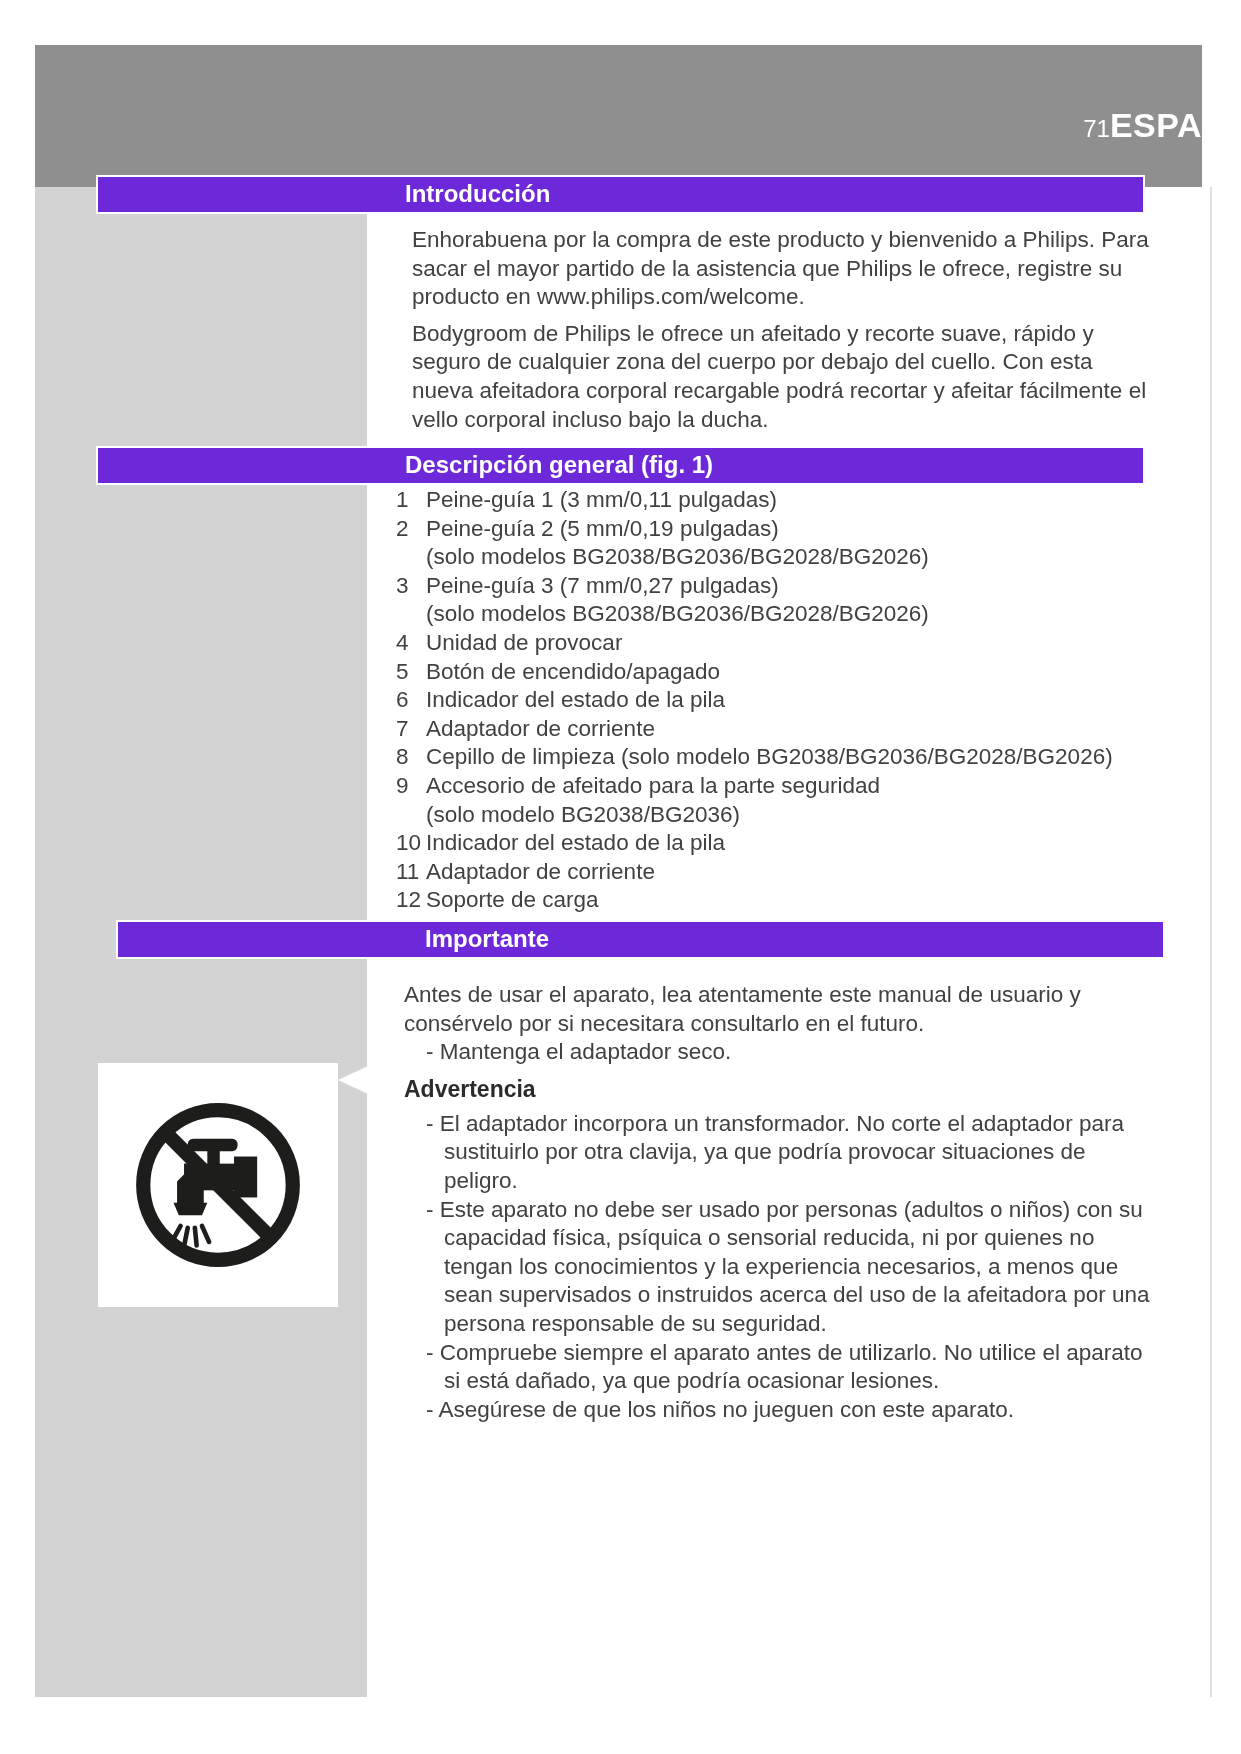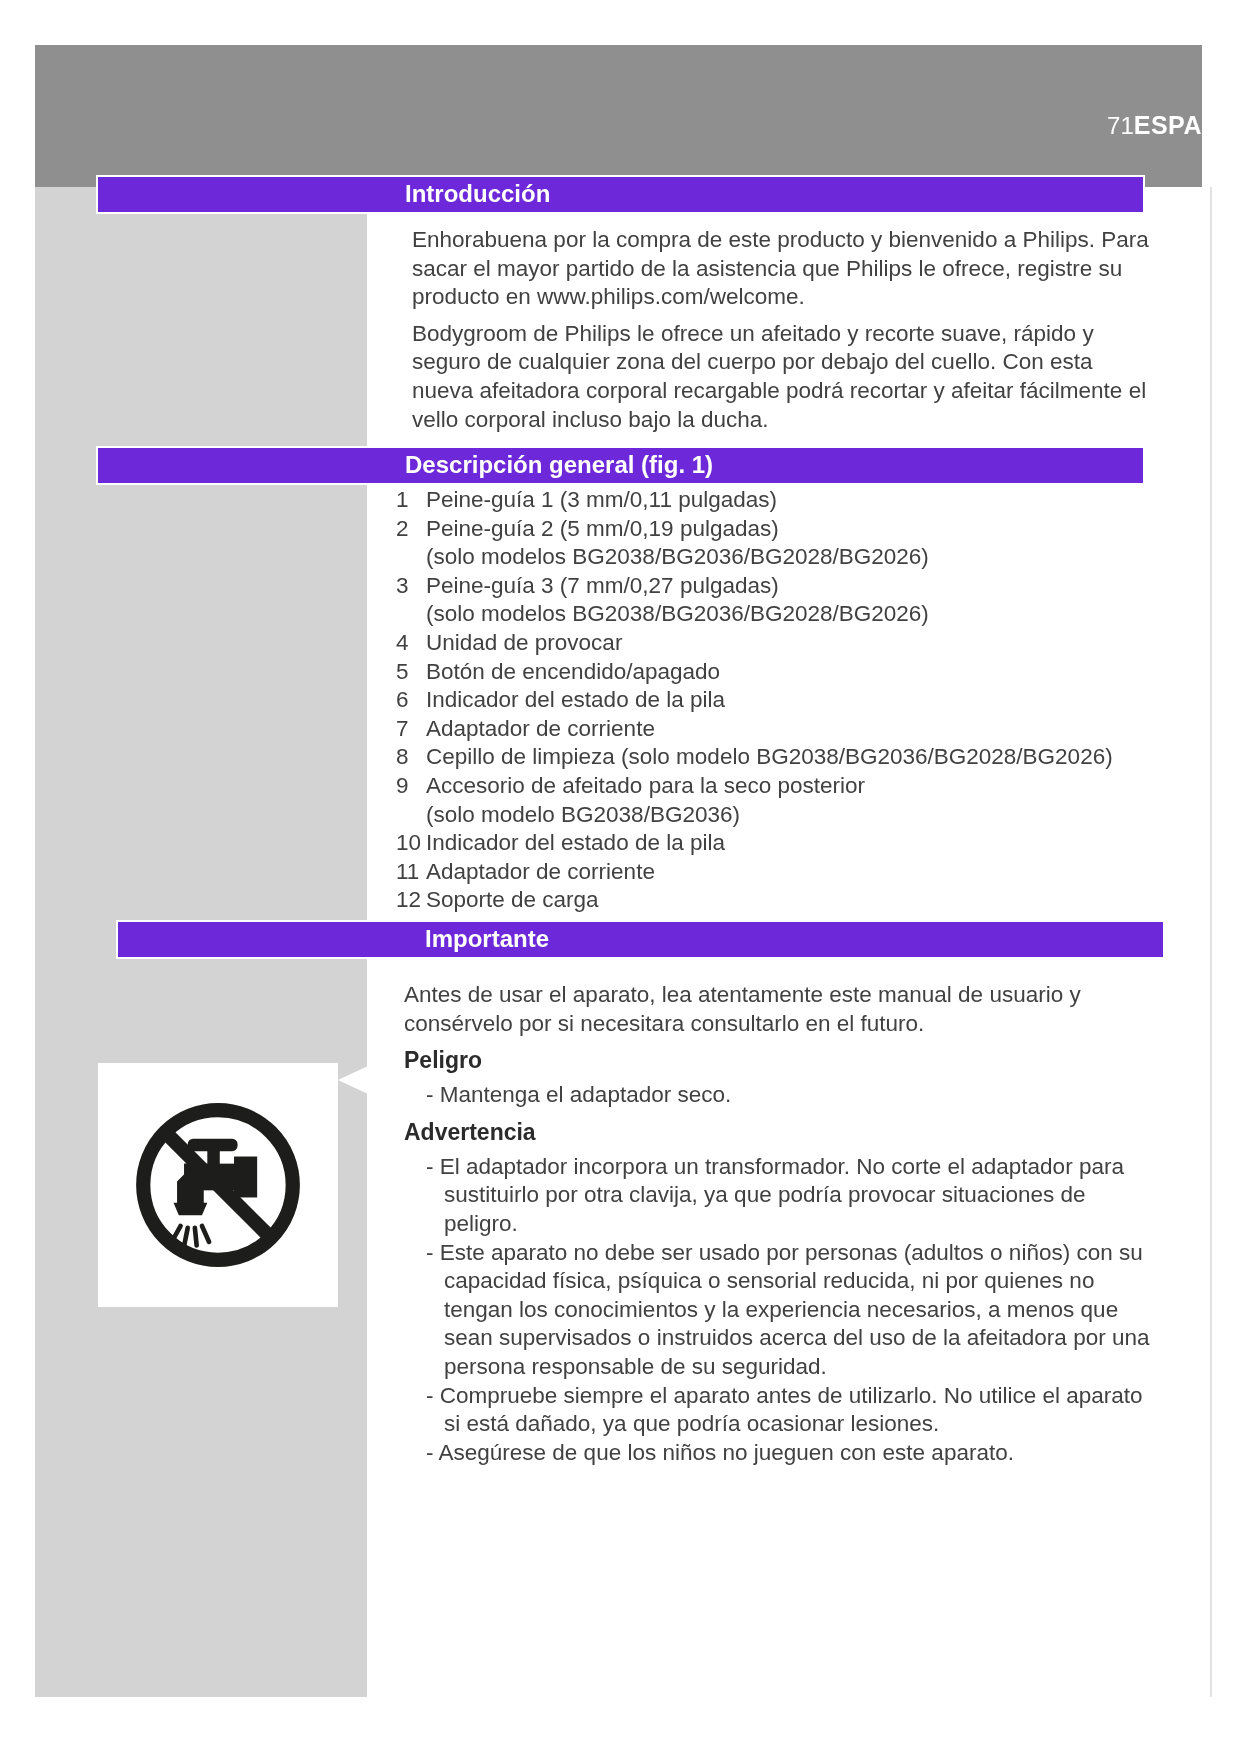--- a/index.html
+++ b/index.html
@@ -6,21 +6,21 @@
   body{
     width:1241px;height:1754px;position:relative;background:#ffffff;
     font-family:"Liberation Sans", sans-serif;color:#414141;
     -webkit-font-smoothing:antialiased;overflow:hidden;
   }
   .abs{position:absolute;}
   
   .band{left:35px;top:45px;width:1167px;height:142px;background:#8f8f8f;overflow:hidden;}
   .pagehead{position:absolute;right:0px;top:66px;color:#ffffff;font-size:24px;line-height:28px;white-space:nowrap;}
   .pagehead .num{font-weight:400;}
-  .pagehead .lang{font-weight:700;letter-spacing:.5px;font-size:25px;text-align:right;}
+  .pagehead .lang{font-weight:700;letter-spacing:.5px;font-size:34px;text-align:right;}
   
   .sidebar{left:35px;top:187px;width:332px;height:1510px;background:#d3d3d3;}
   .edge-line{left:1210px;top:187px;width:2px;height:1510px;background:#e2e2e2;}
   
   .secbar{
     left:96px;width:1049px;height:39px;background:#6d28d9;border:2px solid #ffffff;
     box-sizing:border-box;color:#ffffff;font-size:24px;font-weight:700;
     line-height:34px;padding-left:307px;
   }
   #bar-intro{top:175px;}
@@ -99,21 +99,21 @@
   <div class="li-row">
     <span class="li-num">7</span>
     <span>Adaptador de corriente</span>
   </div>
   <div class="li-row">
     <span class="li-num">8</span>
     <span>Cepillo de limpieza (solo modelo BG2038/BG2036/BG2028/BG2026)</span>
   </div>
   <div class="li-row">
     <span class="li-num">9</span>
-    <span>Accesorio de afeitado para la seco posterior</span>
+    <span>Accesorio de afeitado para la parte seguridad</span>
   </div>
   <div class="li-note">(solo modelo BG2038/BG2036)</div>
   <div class="li-row">
     <span class="li-num">10</span>
     <span>Indicador del estado de la pila</span>
   </div>
   <div class="li-row">
     <span class="li-num">11</span>
     <span>Adaptador de corriente</span>
   </div>
@@ -122,21 +122,20 @@
     <span>Soporte de carga</span>
   </div>
 </div>
 
 <div class="abs secbar" id="bar-imp">
   <span>Importante</span>
 </div>
 
 <div class="abs txt block-imp">
   <p>Antes de usar el aparato, lea atentamente este manual de usuario y consérvelo por si necesitara consultarlo en el futuro.</p>
-  <div class="subhead">Peligro</div>
   <div class="dash-item">Mantenga el adaptador seco.</div>
   <div class="subhead">Advertencia</div>
   <div class="dash-item">El adaptador incorpora un transformador. No corte el adaptador para sustituirlo por otra clavija, ya que podría provocar situaciones de peligro.</div>
   <div class="dash-item">Este aparato no debe ser usado por personas (adultos o niños) con su capacidad física, psíquica o sensorial reducida, ni por quienes no tengan los conocimientos y la experiencia necesarios, a menos que sean supervisados o instruidos acerca del uso de la afeitadora por una persona responsable de su seguridad.</div>
   <div class="dash-item">Compruebe siempre el aparato antes de utilizarlo. No utilice el aparato si está dañado, ya que podría ocasionar lesiones.</div>
   <div class="dash-item">Asegúrese de que los niños no jueguen con este aparato.</div>
 </div>
 
 <div class="abs iconbox">
   <svg width="178" height="178" viewBox="0 0 100 100">

